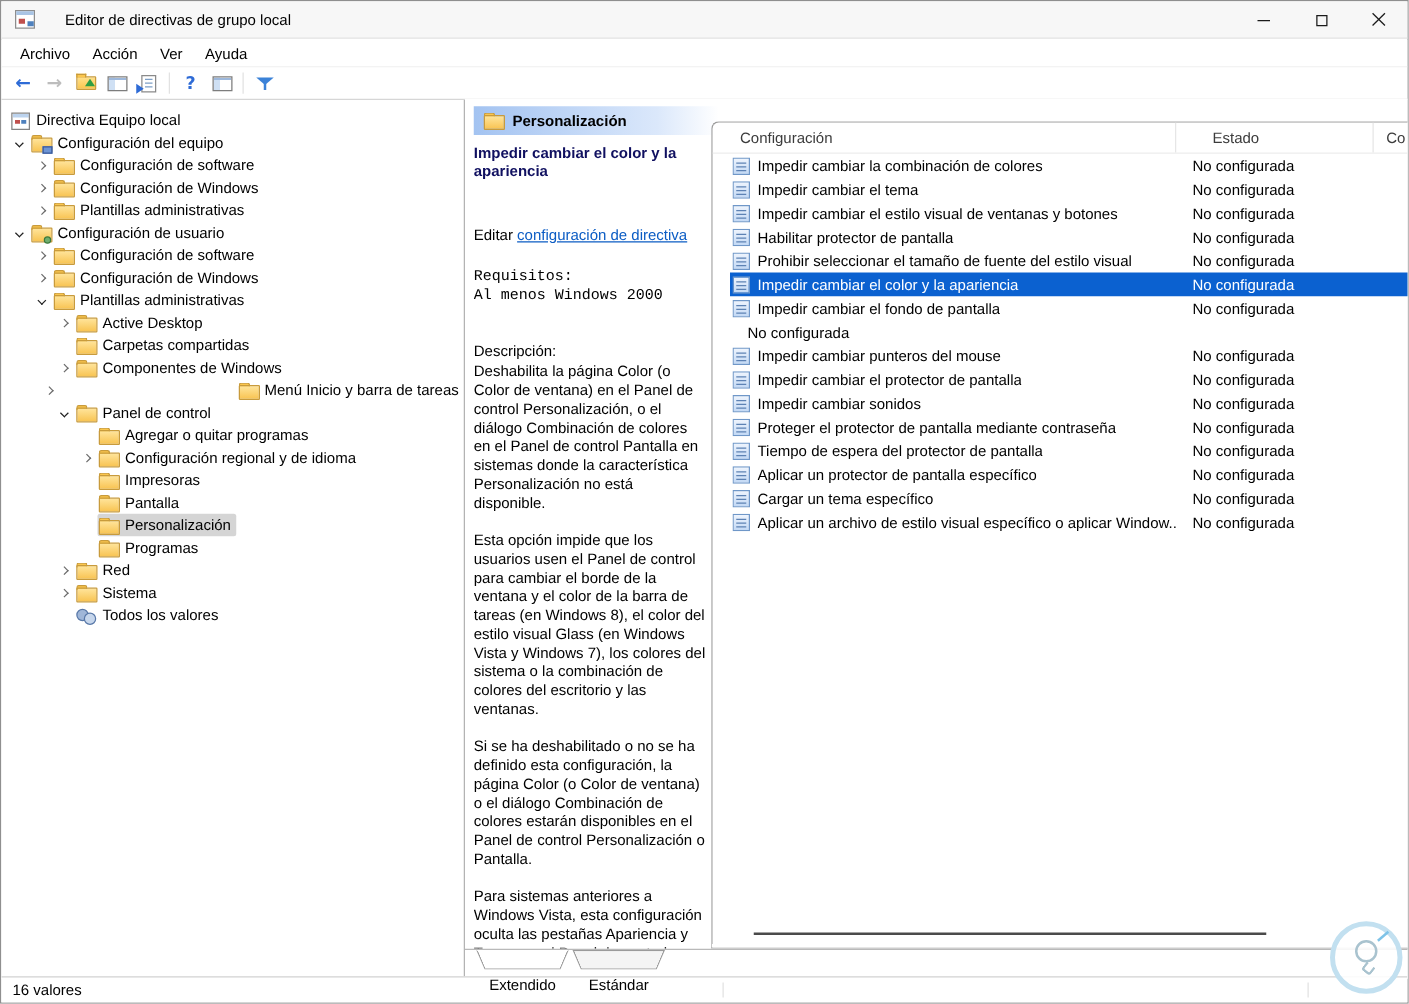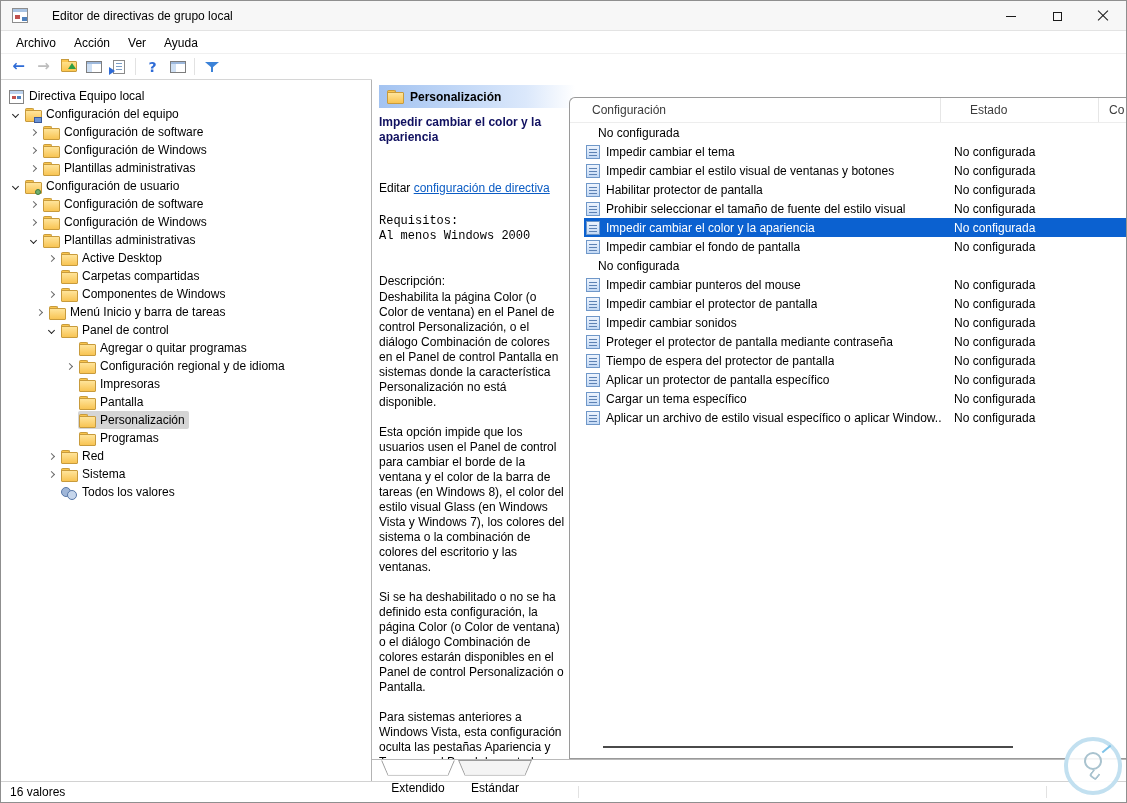--- a/index.html
+++ b/index.html
@@ -274,21 +274,21 @@
       </div>
       <div class="tree-row" style="padding-left: 42px;">
         <span class="chev-slot">
           <span class="chev right"></span>
         </span>
         <span class="row-content">
           <span class="ticon folder"></span>
           <span class="tlabel">Componentes de Windows</span>
         </span>
       </div>
-      <div class="tree-row" style="padding-left: 30px;">
+      <div class="tree-row" style="padding-left: 30px; justify-content: space-between;">
         <span class="chev-slot">
           <span class="chev right"></span>
         </span>
         <span class="row-content">
           <span class="ticon folder"></span>
           <span class="tlabel">Menú Inicio y barra de tareas</span>
         </span>
       </div>
       <div class="tree-row" style="padding-left: 42px;">
         <span class="chev-slot">
@@ -393,20 +393,24 @@
     </div>
 
     <div class="list-panel">
       <div class="list-header">
         <div class="hcell name">Configuración</div>
         <div class="hcell state">Estado</div>
         <div class="hcell comment">Co</div>
       </div>
       <div class="list-body">
           <div class="list-row">
+            <span class="cell name">
+              <span class="policy-icon"></span>
+              <span class="ptext">Impedir cambiar la combinación de colores</span>
+            </span>
             <span class="cell state">No configurada</span>
           </div>
           <div class="list-row">
             <span class="cell name">
               <span class="policy-icon"></span>
               <span class="ptext">Impedir cambiar el tema</span>
             </span>
             <span class="cell state">No configurada</span>
           </div>
           <div class="list-row">

